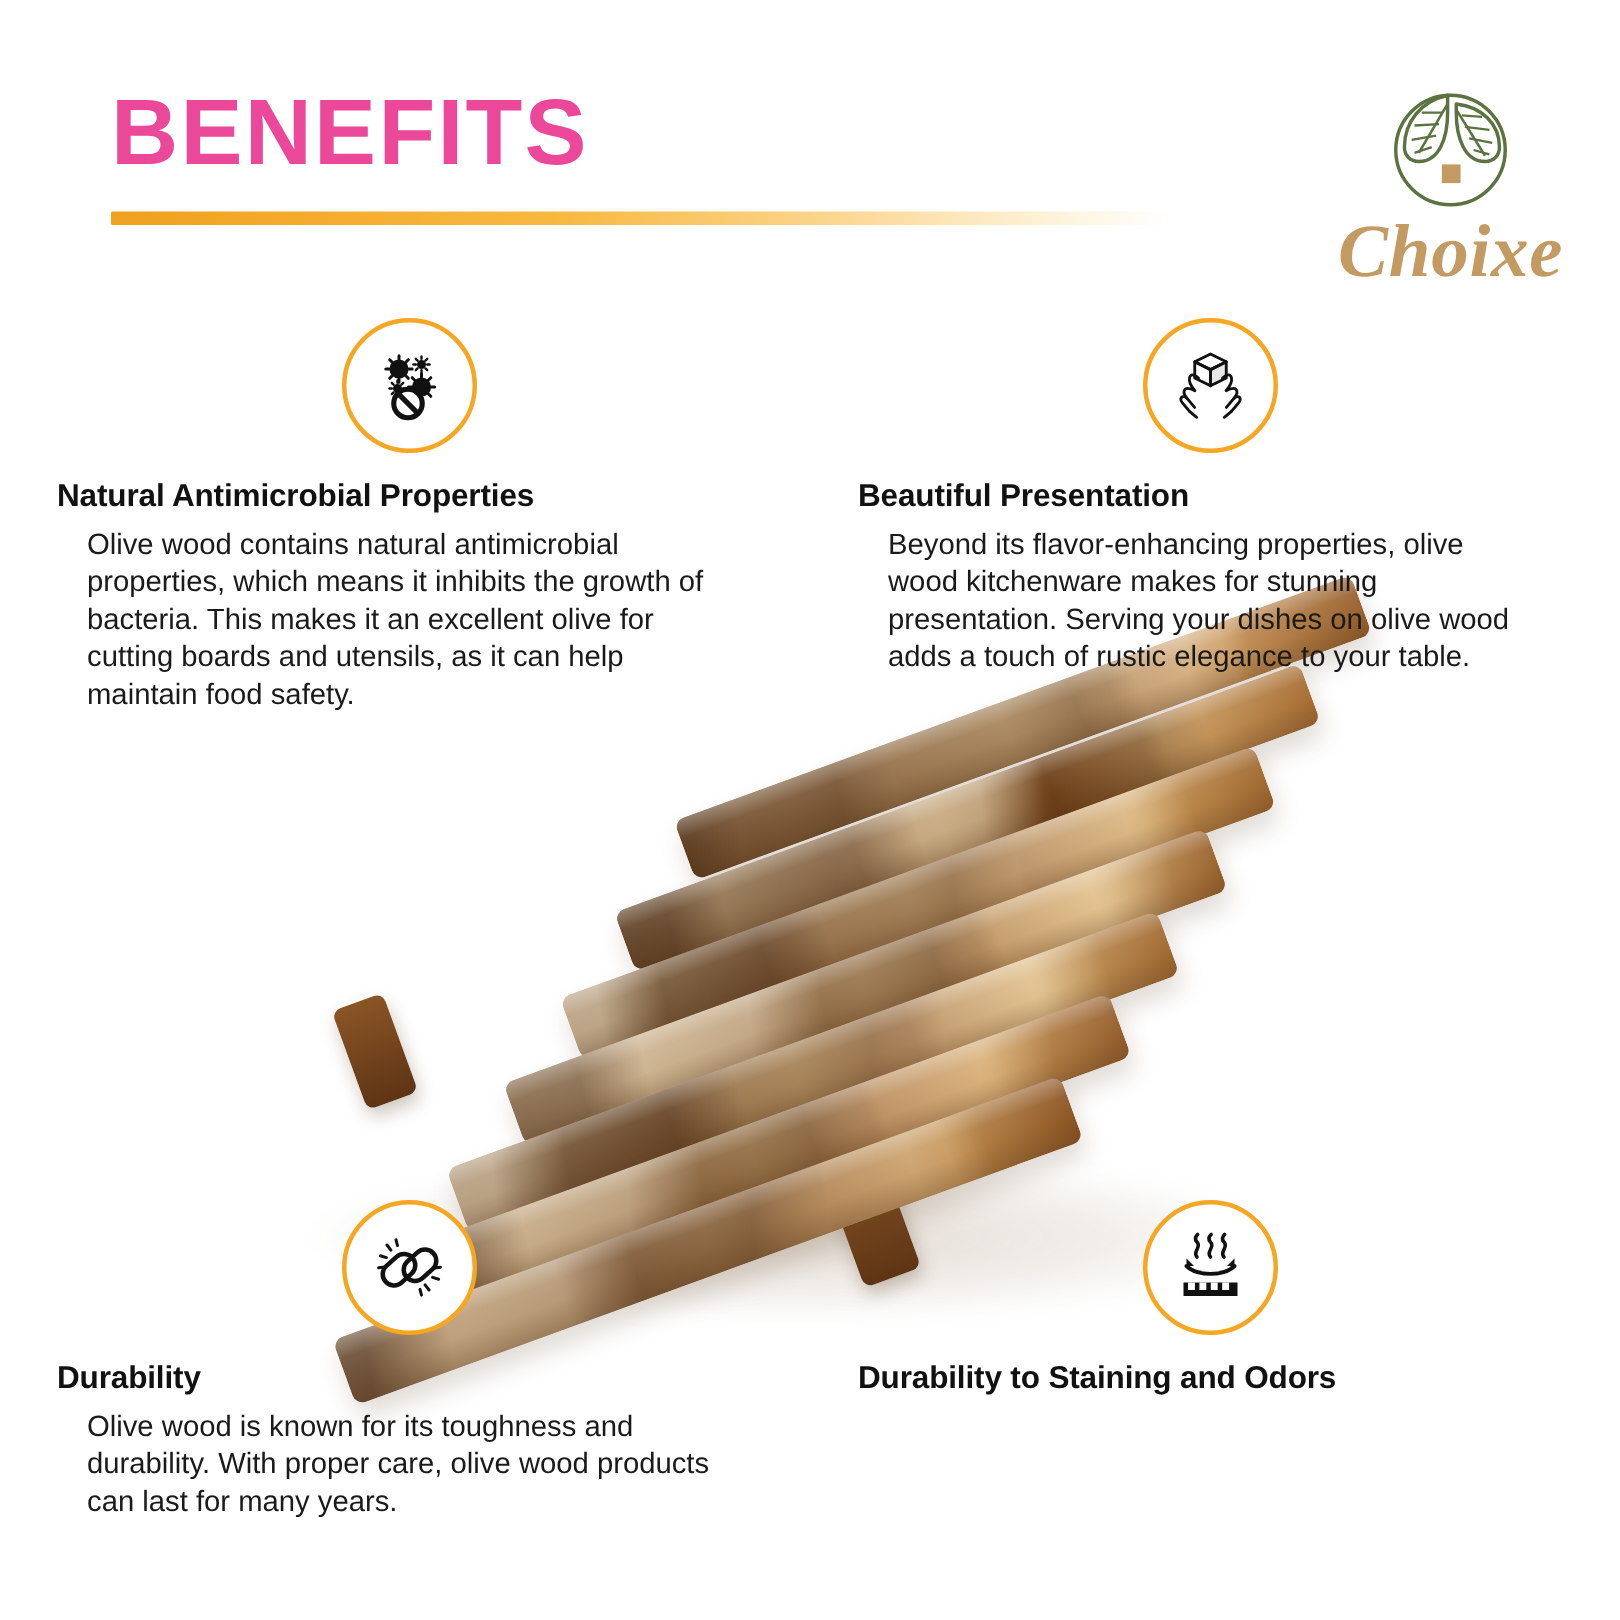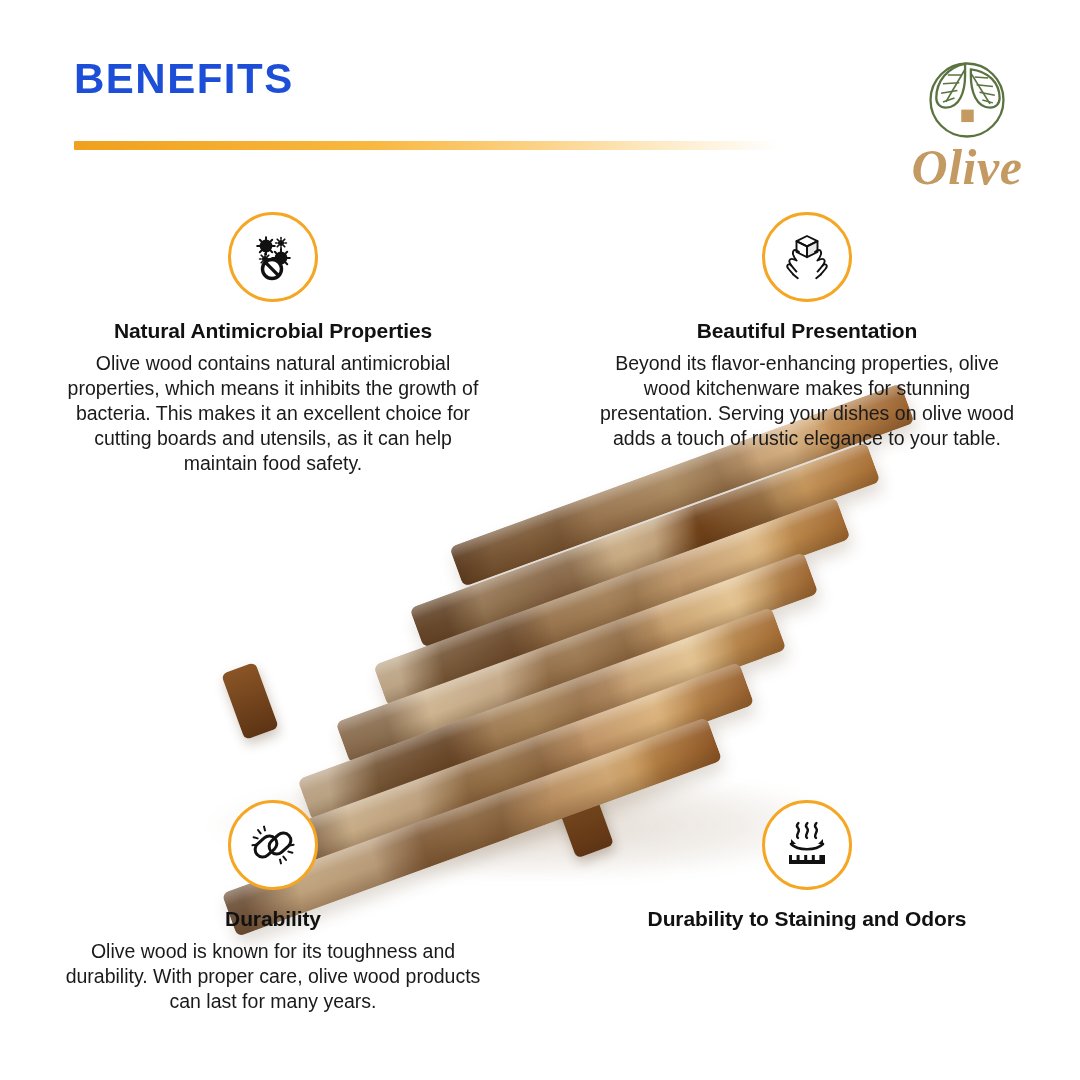--- a/index.html
+++ b/index.html
@@ -14,24 +14,24 @@
     background: #ffffff;
     font-family: "Liberation Sans", sans-serif;
     overflow: hidden;
   }
 
   
   .page-title {
     position: absolute;
     left: 74px;
     top: 58px;
-    font-size: 42px;
+    font-size: 62px;
     font-weight: 700;
     letter-spacing: 1.5px;
-    color: #1d4ed8;
+    color: #ec4899;
     line-height: 1;
   }
   .title-rule {
     position: absolute;
     left: 74px;
     top: 141px;
     width: 706px;
     height: 9px;
     background: linear-gradient(to right,
         #efa01e 0%, #f4ab2c 18%, #f8b840 42%,
@@ -61,21 +61,21 @@
     font-size: 50px;
     color: #c49a63;
     letter-spacing: 0.5px;
     line-height: 1;
   }
 
   
   .feature {
     position: absolute;
     width: 470px;
-    text-align: center;
+    text-align: left;
   }
   .feature.f1 { left: 38px;  top: 212px; }
   .feature.f2 { left: 572px; top: 212px; }
   .feature.f3 { left: 38px;  top: 800px; }
   .feature.f4 { left: 572px; top: 800px; }
 
   .icon-ring {
     width: 90px;
     height: 90px;
     margin: 0 auto 16px auto;
@@ -162,21 +162,21 @@
     <svg class="logo-mark" viewBox="0 0 100 100">
       <circle cx="50" cy="50" r="38" fill="none" stroke="#5a7340" stroke-width="2.4"></circle>
       <path d="M48 12 C30 16 18 30 18 48 C18 54 22 58 28 58 C42 58 48 42 48 24 Z" fill="none" stroke="#5a7340" stroke-width="2.4" stroke-linejoin="round"></path>
       <path d="M48 18 L28 52" fill="none" stroke="#5a7340" stroke-width="1.8"></path>
       <path d="M44 24 L30 24 M42 32 L25 33 M40 40 L23 43 M37 48 L25 52" fill="none" stroke="#5a7340" stroke-width="1.6"></path>
       <path d="M54 24 C54 42 60 58 74 58 C80 58 84 54 84 48 C84 32 72 20 54 18 Z" fill="none" stroke="#5a7340" stroke-width="2.4" stroke-linejoin="round"></path>
       <path d="M54 22 L74 54" fill="none" stroke="#5a7340" stroke-width="1.8"></path>
       <path d="M58 26 L72 27 M60 34 L77 36 M63 42 L79 45 M66 50 L77 53" fill="none" stroke="#5a7340" stroke-width="1.6"></path>
       <rect x="44" y="60" width="13" height="13" fill="#c49a63"></rect>
     </svg>
-    <div class="logo-word">Olive</div>
+    <div class="logo-word">Choixe</div>
   </div>
 
   <div class="product">
     <div class="floor-shadow"></div>
 
     <div class="leg" style="left:52px; top:196px; width:36px; height:70px; transform:rotate(-20deg);"></div>
     <div class="leg" style="left:382px; top:306px; width:40px; height:78px; transform:rotate(-20deg);"></div>
 
     <div class="slat" style="left:262px; top:-6px; width:480px; height:42px; transform:rotate(-20deg);
       background:
@@ -252,21 +252,21 @@
         </g>
         <circle cx="33" cy="26" r="6.4" fill="#111"></circle>
         <g stroke="#111" stroke-width="2" stroke-linecap="round">
           <path d="M33 17.2v2.4M33 32.4v2.4M24.2 26h2.4M39.4 26h2.4M26.8 19.8l1.7 1.7M37.5 30.5l1.7 1.7M39.2 19.8l-1.7 1.7M28.5 30.5l-1.7 1.7"></path>
         </g>
         <circle cx="24" cy="37" r="9.5" fill="#fff" stroke="#111" stroke-width="3.4"></circle>
         <path d="M17.4 30.4 L30.6 43.6" stroke="#111" stroke-width="3.4" stroke-linecap="round"></path>
       </svg>
     </div>
     <div class="feature-title">Natural Antimicrobial Properties</div>
-    <div class="feature-text">Olive wood contains natural antimicrobial properties, which means it inhibits the growth of bacteria. This makes it an excellent choice for cutting boards and utensils, as it can help maintain food safety.</div>
+    <div class="feature-text">Olive wood contains natural antimicrobial properties, which means it inhibits the growth of bacteria. This makes it an excellent olive for cutting boards and utensils, as it can help maintain food safety.</div>
   </div>
 
   <div class="feature f3">
     <div class="icon-ring">
       <svg width="50" height="50" viewBox="0 0 50 50">
         <g fill="none" stroke="#111" stroke-width="3" stroke-linecap="round">
           <rect x="6" y="19" width="24" height="15" rx="7.5" transform="rotate(-42 18 26.5)"></rect>
           <rect x="20" y="16" width="24" height="15" rx="7.5" transform="rotate(-42 32 23.5)"></rect>
         </g>
         <g stroke="#111" stroke-width="2" stroke-linecap="round">

